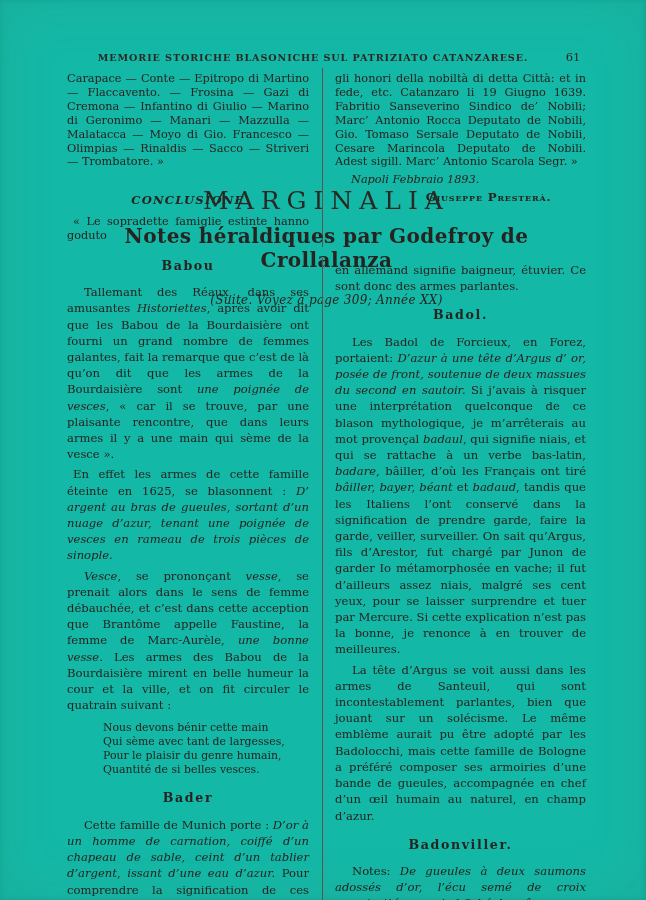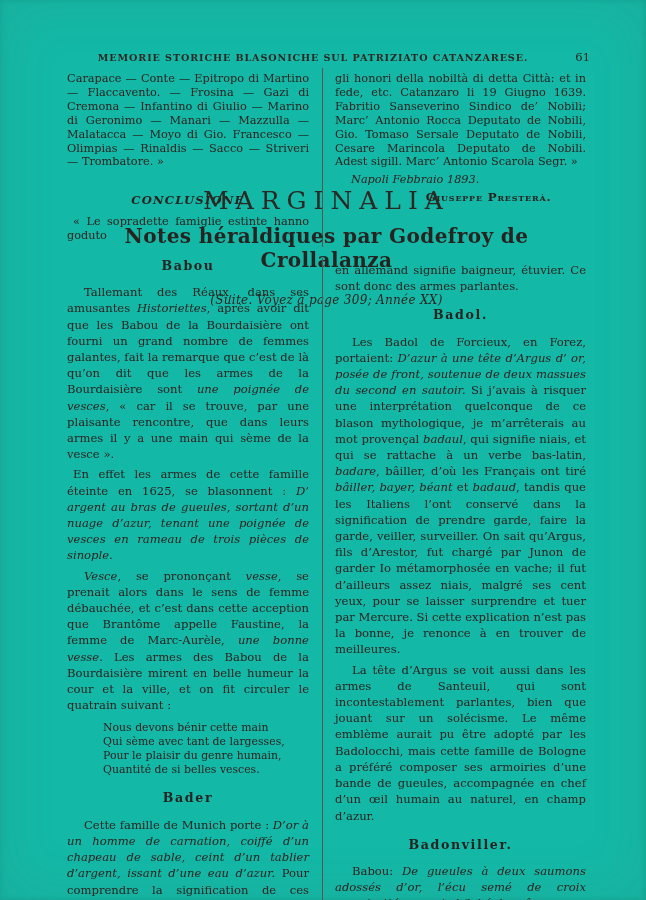--- a/index.html
+++ b/index.html
@@ -19,21 +19,21 @@
   .running-head{
     position:absolute;top:50px;left:70px;right:56px;
     display:flex;align-items:baseline;
   }
   .running-head .rh-title{
     flex:1;text-align:center;
     font-size:9.6px;font-weight:bold;letter-spacing:0.9px;
     color:#2b2723;
   }
   .running-head .rh-page{
-    width:34px;text-align:right;font-size:11.5px;color:#2b2723;
+    width:34px;text-align:center;font-size:11.5px;color:#2b2723;
   }
   .cols{
     position:absolute;left:63px;width:527px;
     display:flex;
   }
   .prelude{ top:68px; font-size:11.3px; line-height:13.9px; }
   .bodytext{ top:258px; font-size:11.6px; line-height:16.2px; }
   .col-l{width:250px;}
   .col-r{width:259px;}
   .divider{
@@ -124,17 +124,17 @@
       <div class="sec-heading">Bader</div>
       <p class="just indent"><span>Cette famille de Munich porte : </span><i>D’or à un homme de carnation, coiffé d’un chapeau de sable, ceint d’un tablier d’argent, issant d’une eau d’azur.</i><span> Pour comprendre la signification de ces armoiries singulières il suffit de traduire le nom de </span><i>Bader</i><span>, qui</span></p>
     </div>
     <div class="divider"></div>
     <div class="col-r">
       <p class="just"><span>en allemand signifie baigneur, étuvier. Ce sont donc des armes parlantes.</span></p>
       <div class="sec-heading">Badol.</div>
       <p class="just indent"><span>Les Badol de Forcieux, en Forez, portaient: </span><i>D’azur à une tête d’Argus d’ or, posée de front, soutenue de deux massues du second en sautoir.</i><span> Si j’avais à risquer une interprétation quelconque de ce blason mythologique, je m’arrêterais au mot provençal </span><i>badaul</i><span>, qui signifie niais, et qui se rattache à un verbe bas-latin, </span><i>badare</i><span>, bâiller, d’où les Français ont tiré </span><i>bâiller, bayer, béant</i><span> et </span><i>badaud</i><span>, tandis que les Italiens l’ont conservé dans la signification de prendre garde, faire la garde, veiller, surveiller. On sait qu’Argus, fils d’Arestor, fut chargé par Junon de garder Io métamorphosée en vache; il fut d’ailleurs assez niais, malgré ses cent yeux, pour se laisser surprendre et tuer par Mercure. Si cette explication n’est pas la bonne, je renonce à en trouver de meilleures.</span></p>
       <p class="just indent"><span>La tête d’Argus se voit aussi dans les armes de Santeuil, qui sont incontestablement parlantes, bien que jouant sur un solécisme. Le même emblème aurait pu être adopté par les Badolocchi, mais cette famille de Bologne a préféré composer ses armoiries d’une bande de gueules, accompagnée en chef d’un œil humain au naturel, en champ d’azur.</span></p>
       <div class="sec-heading">Badonviller.</div>
-      <p class="just indent"><span>Babou: </span><i>De gueules à deux saumons adossés d’or, l’écu semé de croix recroisettées au pied fiché du même.</i></p>
+      <p class="just indent"><span>Notes: </span><i>De gueules à deux saumons adossés d’or, l’écu semé de croix recroisettées au pied fiché du même.</i></p>
     </div>
   </div>
 
 </div>
 
 </body></html>

